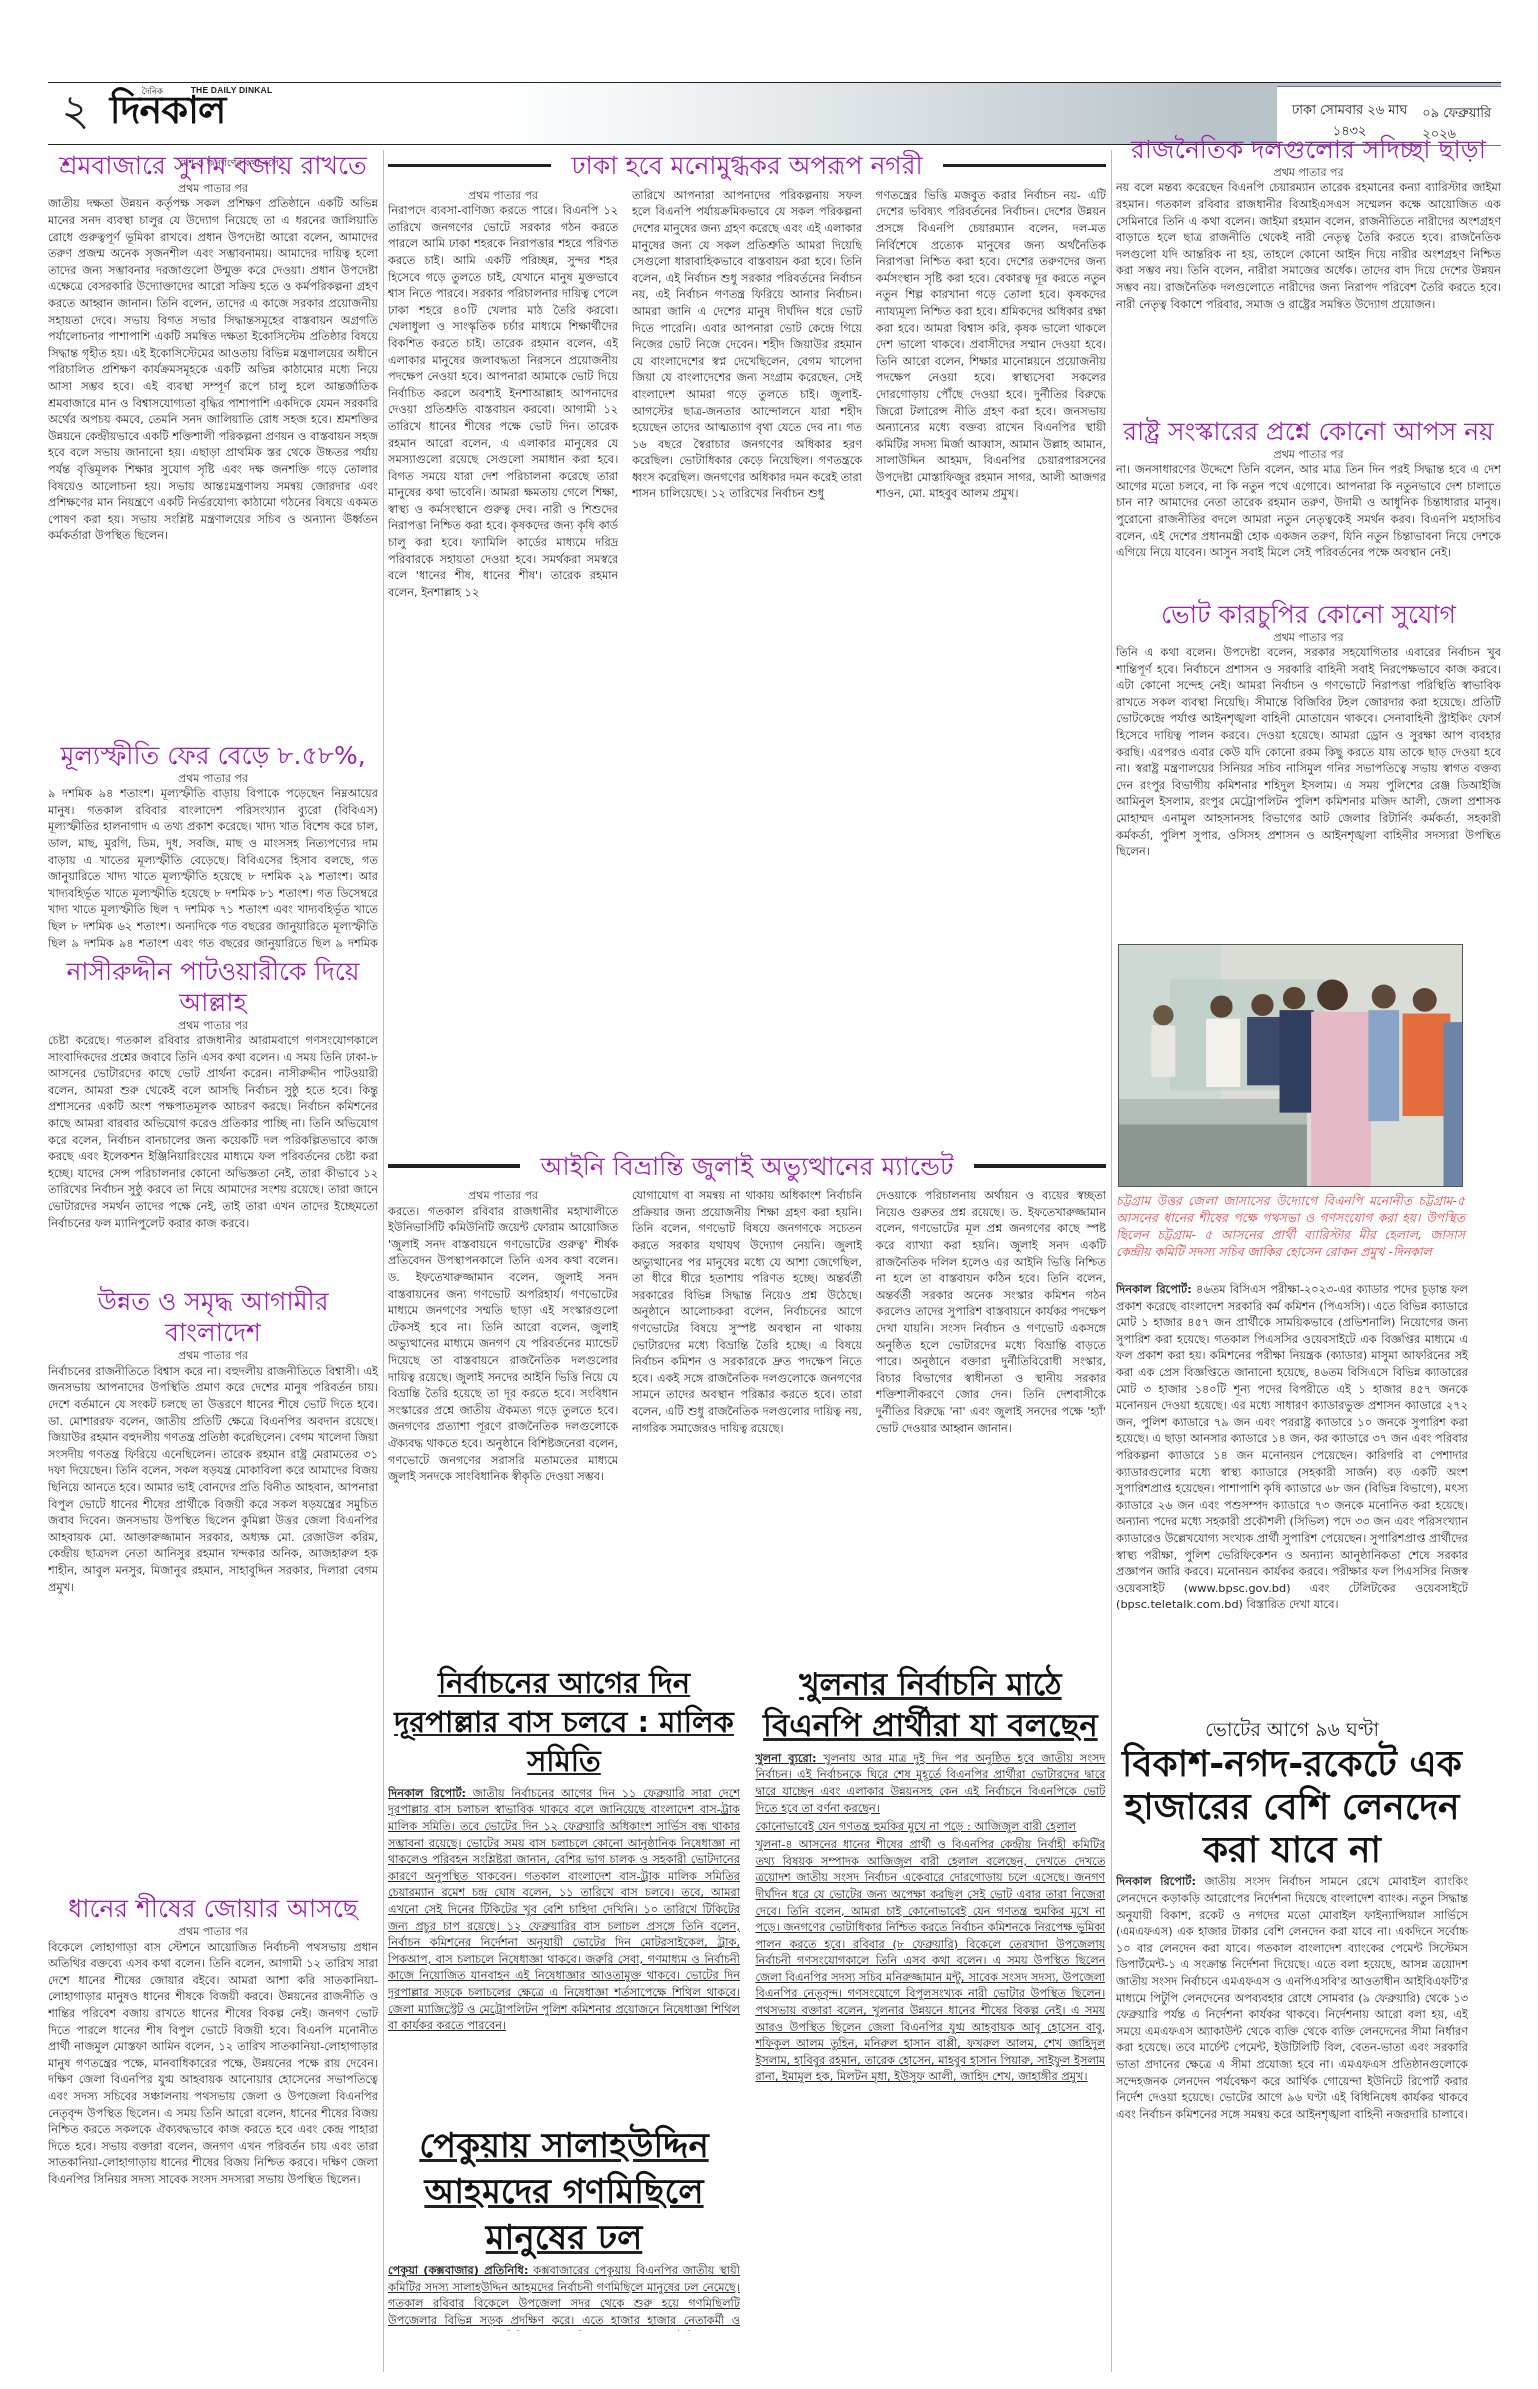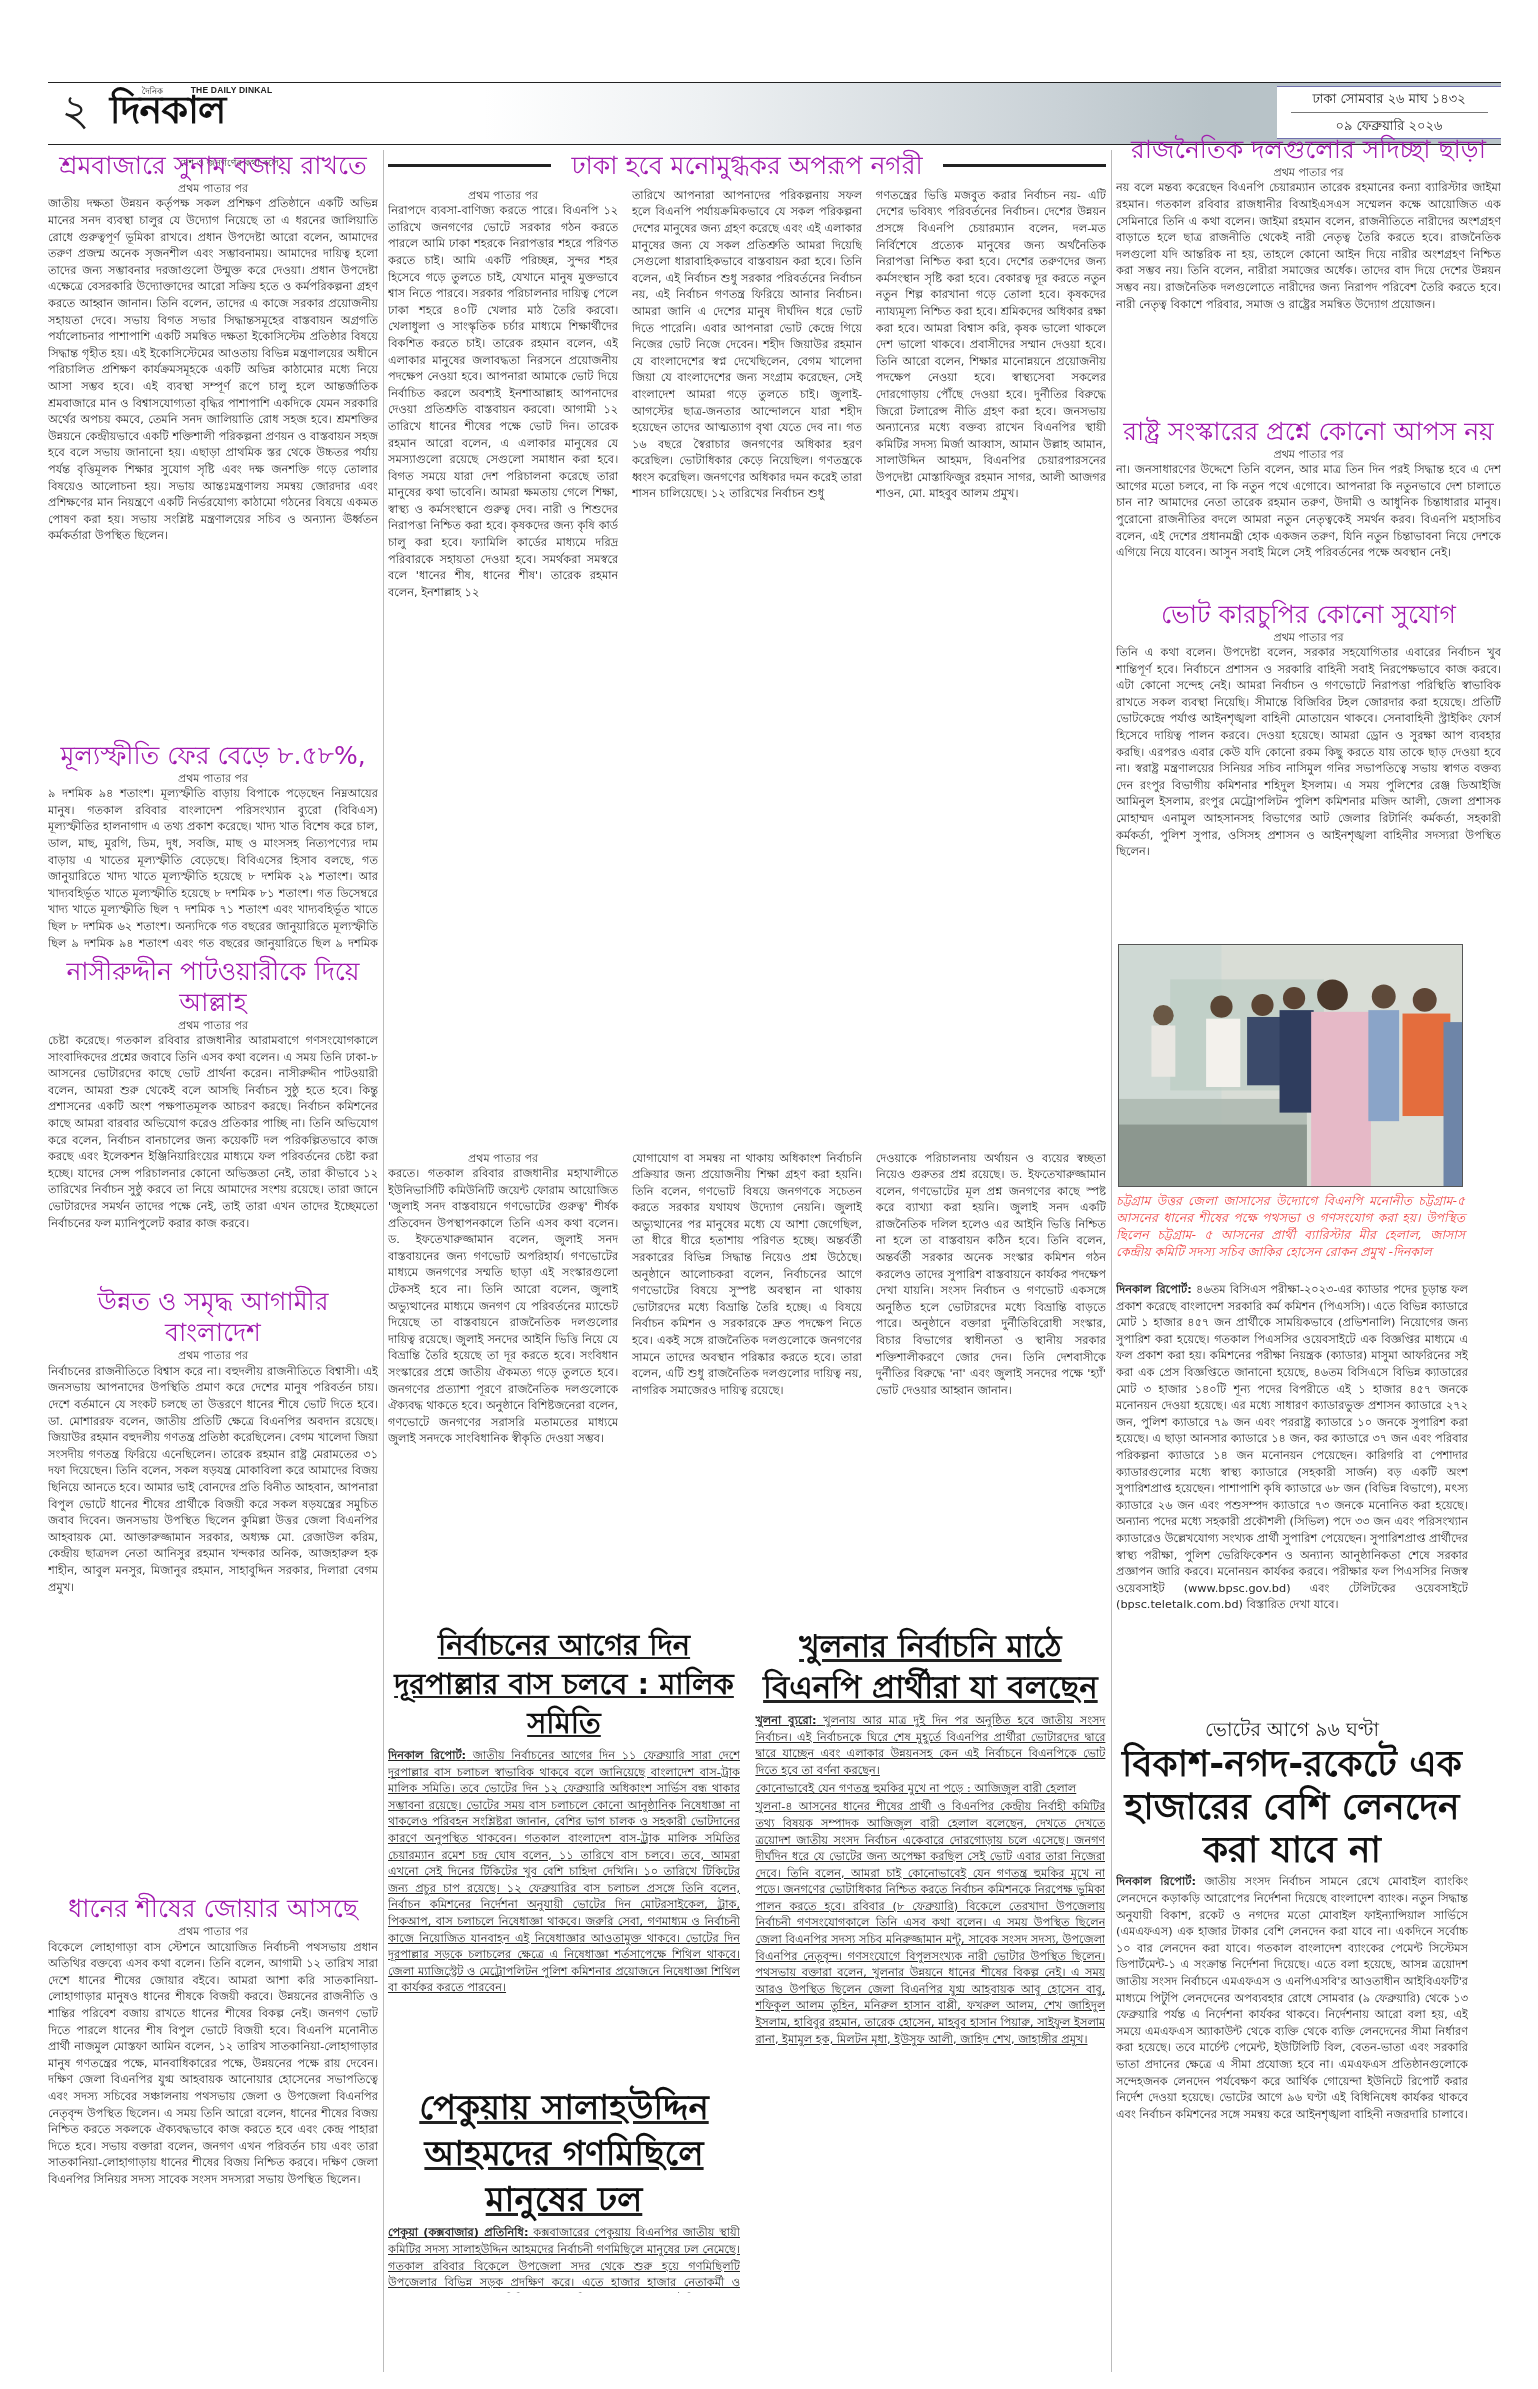--- a/index.html
+++ b/index.html
@@ -6,21 +6,21 @@
   body { width: 1538px; height: 2389px; background: #ffffff; font-family: "DejaVu Sans", sans-serif; color: #222; overflow: hidden; position: relative; }
   .page { position: absolute; left: 48px; top: 0; width: 1456px; height: 2389px; }
   
   .masthead { position: absolute; top: 82px; left: 0; width: 1453px; height: 63px; border-top: 1.7px solid #222; border-bottom: 1.7px solid #222; display: flex; align-items: center; background: linear-gradient(90deg, #ffffff 0%, #ffffff 30%, #eef1f3 45%, #c9d1d6 70%, #b8c3c8 80%); }
   .page-no { font-size: 43px; font-weight: 400; width: 48px; text-align: center; margin-left: 3.4px; }
   .logo { position: relative; width: 197px; height: 60px; margin-left: 10.3px; }
   .logo .sm { position: absolute; left: 32px; top: 1.7px; font-size: 8.5px; }
   .logo .eng { position: absolute; left: 81px; top: 1.7px; font-size: 8.5px; font-weight: 700; letter-spacing: 0.2px; font-family: "Liberation Sans", sans-serif; }
   .logo .big { position: absolute; left: 0; top: 6.8px; font-size: 38px; font-weight: 900; letter-spacing: -0.9px; line-height: 41px; color: #111; }
   .logo .tag { position: absolute; left: 70px; top: 48px; font-size: 9.4px; margin-top: 24px; }
-  .datebox { position: absolute; right: 0; top: 3.4px; width: 224px; height: 53px; background: #ffffff; border-top: 1.7px solid #6f6fae; border-bottom: 1.7px solid #6f6fae; display: flex; flex-direction: column; justify-content: center; align-items: center; }
+  .datebox { position: absolute; right: 0; top: 3.4px; width: 224px; height: 60px; background: #ffffff; border-top: 1.7px solid #6f6fae; border-bottom: 1.7px solid #6f6fae; display: flex; flex-direction: row; justify-content: center; align-items: flex-end; }
   .datebox .d1 { font-size: 13px; padding-bottom: 2.6px; border-bottom: 0.9px solid #777; width: 197px; text-align: center; }
   .datebox .d2 { font-size: 13px; padding-top: 2.6px; }
 
   .col { position: absolute; }
   .headline { text-align: center; font-size: 25px; line-height: 31px; color: #a21caf; font-weight: 400; }
   .headline.lg { font-size: 38px; line-height: 48px; font-weight: 700; color: #111; }
   .kicker { text-align: center; font-size: 19px; line-height: 26px; }
   .sub { text-align: center; font-size: 11px; line-height: 15.4px; color: #333; }
   .body { font-size: 11.3px; line-height: 16.6px; text-align: justify; color: #2a2a2a; }
   .body b { font-weight: 700; }
@@ -97,20 +97,25 @@
         <div>
           <div class="body" style="height:952px; overflow:hidden;">তারিখে আপনারা আপনাদের পরিকল্পনায় সফল হলে বিএনপি পর্যায়ক্রমিকভাবে যে সকল পরিকল্পনা দেশের মানুষের জন্য গ্রহণ করেছে এবং এই এলাকার মানুষের জন্য যে সকল প্রতিশ্রুতি আমরা দিয়েছি সেগুলো ধারাবাহিকভাবে বাস্তবায়ন করা হবে। তিনি বলেন, এই নির্বাচন শুধু সরকার পরিবর্তনের নির্বাচন নয়, এই নির্বাচন গণতন্ত্র ফিরিয়ে আনার নির্বাচন। আমরা জানি এ দেশের মানুষ দীর্ঘদিন ধরে ভোট দিতে পারেনি। এবার আপনারা ভোট কেন্দ্রে গিয়ে নিজের ভোট নিজে দেবেন। শহীদ জিয়াউর রহমান যে বাংলাদেশের স্বপ্ন দেখেছিলেন, বেগম খালেদা জিয়া যে বাংলাদেশের জন্য সংগ্রাম করেছেন, সেই বাংলাদেশ আমরা গড়ে তুলতে চাই। জুলাই-আগস্টের ছাত্র-জনতার আন্দোলনে যারা শহীদ হয়েছেন তাদের আত্মত্যাগ বৃথা যেতে দেব না। গত ১৬ বছরে স্বৈরাচার জনগণের অধিকার হরণ করেছিল। ভোটাধিকার কেড়ে নিয়েছিল। গণতন্ত্রকে ধ্বংস করেছিল। জনগণের অধিকার দমন করেই তারা শাসন চালিয়েছে। ১২ তারিখের নির্বাচন শুধু</div>
         </div>
         <div>
           <div class="body" style="height:952px; overflow:hidden;">গণতন্ত্রের ভিত্তি মজবুত করার নির্বাচন নয়- এটি দেশের ভবিষ্যৎ পরিবর্তনের নির্বাচন। দেশের উন্নয়ন প্রসঙ্গে বিএনপি চেয়ারম্যান বলেন, দল-মত নির্বিশেষে প্রত্যেক মানুষের জন্য অর্থনৈতিক নিরাপত্তা নিশ্চিত করা হবে। দেশের তরুণদের জন্য কর্মসংস্থান সৃষ্টি করা হবে। বেকারত্ব দূর করতে নতুন নতুন শিল্প কারখানা গড়ে তোলা হবে। কৃষকদের ন্যায্যমূল্য নিশ্চিত করা হবে। শ্রমিকদের অধিকার রক্ষা করা হবে। আমরা বিশ্বাস করি, কৃষক ভালো থাকলে দেশ ভালো থাকবে। প্রবাসীদের সম্মান দেওয়া হবে। তিনি আরো বলেন, শিক্ষার মানোন্নয়নে প্রয়োজনীয় পদক্ষেপ নেওয়া হবে। স্বাস্থ্যসেবা সকলের দোরগোড়ায় পৌঁছে দেওয়া হবে। দুর্নীতির বিরুদ্ধে জিরো টলারেন্স নীতি গ্রহণ করা হবে। জনসভায় অন্যান্যের মধ্যে বক্তব্য রাখেন বিএনপির স্থায়ী কমিটির সদস্য মির্জা আব্বাস, আমান উল্লাহ আমান, সালাউদ্দিন আহমদ, বিএনপির চেয়ারপারসনের উপদেষ্টা মোস্তাফিজুর রহমান সাগর, আলী আজগর শাওন, মো. মাহবুব আলম প্রমুখ।</div>
         </div>
       </div>
     </div>
 
     <div style="margin-top:10.3px;">
+      <div class="rule-head">
+        <div class="bar"></div>
+        <div class="headline">আইনি বিভ্রান্তি জুলাই অভ্যুত্থানের ম্যান্ডেট</div>
+        <div class="bar"></div>
+      </div>
       <div class="cols3" style="margin-top:6.8px;">
         <div>
           <div class="sub">প্রথম পাতার পর</div>
           <div class="body" style="height:444px; overflow:hidden;">করতে। গতকাল রবিবার রাজধানীর মহাখালীতে ইউনিভার্সিটি কমিউনিটি জয়েন্ট ফোরাম আয়োজিত 'জুলাই সনদ বাস্তবায়নে গণভোটের গুরুত্ব' শীর্ষক প্রতিবেদন উপস্থাপনকালে তিনি এসব কথা বলেন। ড. ইফতেখারুজ্জামান বলেন, জুলাই সনদ বাস্তবায়নের জন্য গণভোট অপরিহার্য। গণভোটের মাধ্যমে জনগণের সম্মতি ছাড়া এই সংস্কারগুলো টেকসই হবে না। তিনি আরো বলেন, জুলাই অভ্যুত্থানের মাধ্যমে জনগণ যে পরিবর্তনের ম্যান্ডেট দিয়েছে তা বাস্তবায়নে রাজনৈতিক দলগুলোর দায়িত্ব রয়েছে। জুলাই সনদের আইনি ভিত্তি নিয়ে যে বিভ্রান্তি তৈরি হয়েছে তা দূর করতে হবে। সংবিধান সংস্কারের প্রশ্নে জাতীয় ঐকমত্য গড়ে তুলতে হবে। জনগণের প্রত্যাশা পূরণে রাজনৈতিক দলগুলোকে ঐক্যবদ্ধ থাকতে হবে। অনুষ্ঠানে বিশিষ্টজনেরা বলেন, গণভোটে জনগণের সরাসরি মতামতের মাধ্যমে জুলাই সনদকে সাংবিধানিক স্বীকৃতি দেওয়া সম্ভব।</div>
         </div>
         <div>
           <div class="body" style="height:460px; overflow:hidden;">যোগাযোগ বা সমন্বয় না থাকায় অধিকাংশ নির্বাচনি প্রক্রিয়ার জন্য প্রয়োজনীয় শিক্ষা গ্রহণ করা হয়নি। তিনি বলেন, গণভোট বিষয়ে জনগণকে সচেতন করতে সরকার যথাযথ উদ্যোগ নেয়নি। জুলাই অভ্যুত্থানের পর মানুষের মধ্যে যে আশা জেগেছিল, তা ধীরে ধীরে হতাশায় পরিণত হচ্ছে। অন্তর্বর্তী সরকারের বিভিন্ন সিদ্ধান্ত নিয়েও প্রশ্ন উঠেছে। অনুষ্ঠানে আলোচকরা বলেন, নির্বাচনের আগে গণভোটের বিষয়ে সুস্পষ্ট অবস্থান না থাকায় ভোটারদের মধ্যে বিভ্রান্তি তৈরি হচ্ছে। এ বিষয়ে নির্বাচন কমিশন ও সরকারকে দ্রুত পদক্ষেপ নিতে হবে। একই সঙ্গে রাজনৈতিক দলগুলোকে জনগণের সামনে তাদের অবস্থান পরিষ্কার করতে হবে। তারা বলেন, এটি শুধু রাজনৈতিক দলগুলোর দায়িত্ব নয়, নাগরিক সমাজেরও দায়িত্ব রয়েছে।</div>
         </div>
         <div>
           <div class="body" style="height:460px; overflow:hidden;">দেওয়াকে পরিচালনায় অর্থায়ন ও ব্যয়ের স্বচ্ছতা নিয়েও গুরুতর প্রশ্ন রয়েছে। ড. ইফতেখারুজ্জামান বলেন, গণভোটের মূল প্রশ্ন জনগণের কাছে স্পষ্ট করে ব্যাখ্যা করা হয়নি। জুলাই সনদ একটি রাজনৈতিক দলিল হলেও এর আইনি ভিত্তি নিশ্চিত না হলে তা বাস্তবায়ন কঠিন হবে। তিনি বলেন, অন্তর্বর্তী সরকার অনেক সংস্কার কমিশন গঠন করলেও তাদের সুপারিশ বাস্তবায়নে কার্যকর পদক্ষেপ দেখা যায়নি। সংসদ নির্বাচন ও গণভোট একসঙ্গে অনুষ্ঠিত হলে ভোটারদের মধ্যে বিভ্রান্তি বাড়তে পারে। অনুষ্ঠানে বক্তারা দুর্নীতিবিরোধী সংস্কার, বিচার বিভাগের স্বাধীনতা ও স্থানীয় সরকার শক্তিশালীকরণে জোর দেন। তিনি দেশবাসীকে দুর্নীতির বিরুদ্ধে 'না' এবং জুলাই সনদের পক্ষে 'হ্যাঁ' ভোট দেওয়ার আহ্বান জানান।</div>

